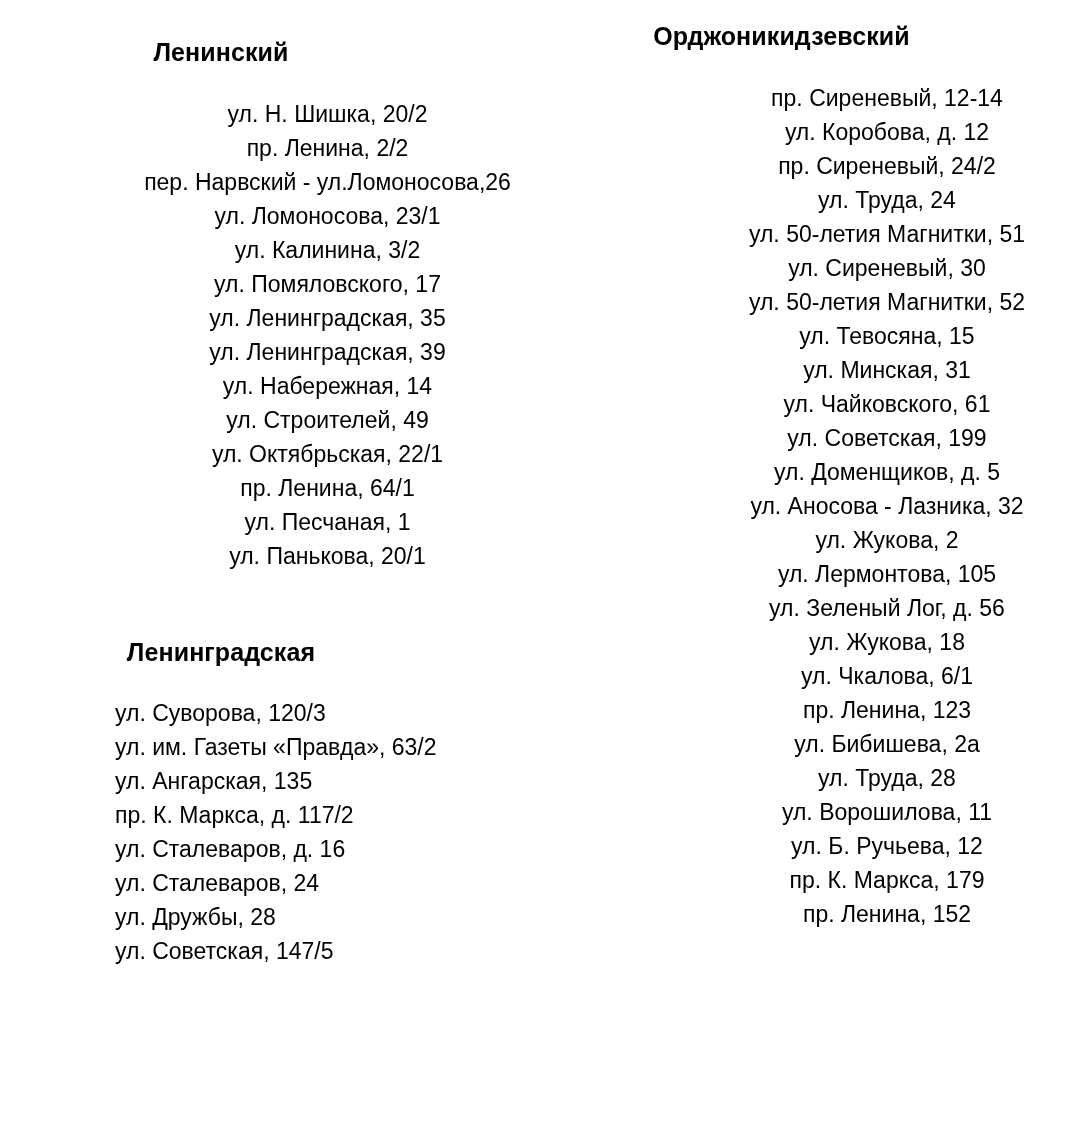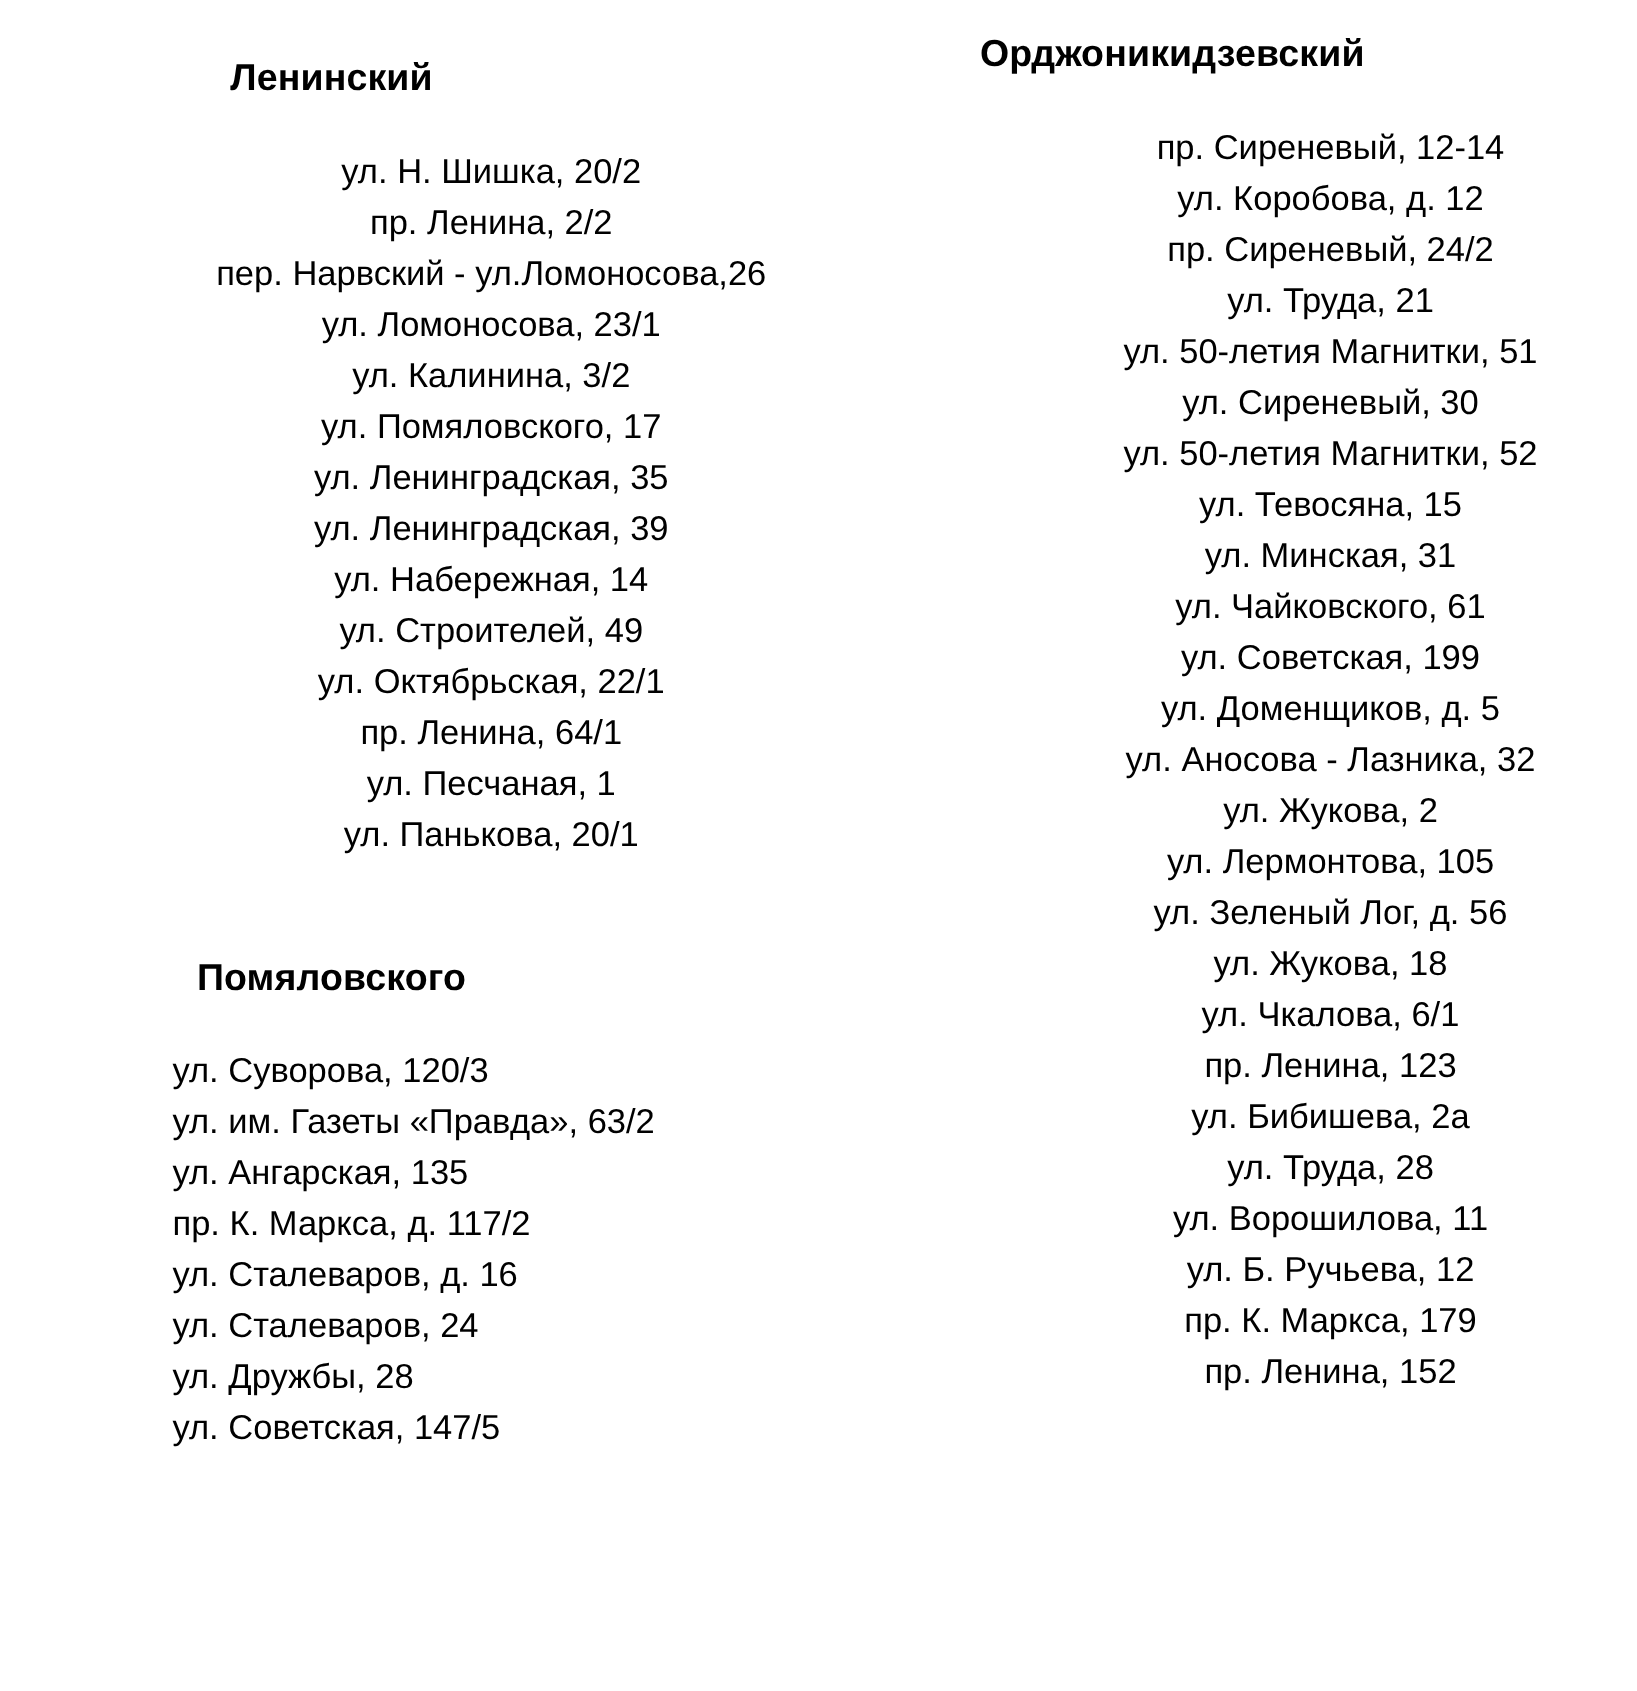--- a/index.html
+++ b/index.html
@@ -126,42 +126,42 @@
           <li class="address-item">ул. Набережная, 14</li>
           <li class="address-item">ул. Строителей, 49</li>
           <li class="address-item">ул. Октябрьская, 22/1</li>
           <li class="address-item">пр. Ленина, 64/1</li>
           <li class="address-item">ул. Песчаная, 1</li>
           <li class="address-item">ул. Панькова, 20/1</li>
         </ul>
       </section>
 
       <section class="district-block block-spaced">
-        <h2 class="district-heading">Помяловского</h2>
+        <h2 class="district-heading">Ленинградская</h2>
         <ul class="address-list">
           <li class="address-item">ул. Суворова, 120/3</li>
           <li class="address-item">ул. им. Газеты «Правда», 63/2</li>
           <li class="address-item">ул. Ангарская, 135</li>
           <li class="address-item">пр. К. Маркса, д. 117/2</li>
           <li class="address-item">ул. Сталеваров, д. 16</li>
           <li class="address-item">ул. Сталеваров, 24</li>
           <li class="address-item">ул. Дружбы, 28</li>
           <li class="address-item">ул. Советская, 147/5</li>
         </ul>
       </section>
     </div>
 
     <div class="column column-right">
       <section class="district-block block-first">
         <h2 class="district-heading">Орджоникидзевский</h2>
         <ul class="address-list">
           <li class="address-item">пр. Сиреневый, 12-14</li>
           <li class="address-item">ул. Коробова, д. 12</li>
           <li class="address-item">пр. Сиреневый, 24/2</li>
-          <li class="address-item">ул. Труда, 21</li>
+          <li class="address-item">ул. Труда, 24</li>
           <li class="address-item">ул. 50-летия Магнитки, 51</li>
           <li class="address-item">ул. Сиреневый, 30</li>
           <li class="address-item">ул. 50-летия Магнитки, 52</li>
           <li class="address-item">ул. Тевосяна, 15</li>
           <li class="address-item">ул. Минская, 31</li>
           <li class="address-item">ул. Чайковского, 61</li>
           <li class="address-item">ул. Советская, 199</li>
           <li class="address-item">ул. Доменщиков, д. 5</li>
           <li class="address-item">ул. Аносова - Лазника, 32</li>
           <li class="address-item">ул. Жукова, 2</li>

